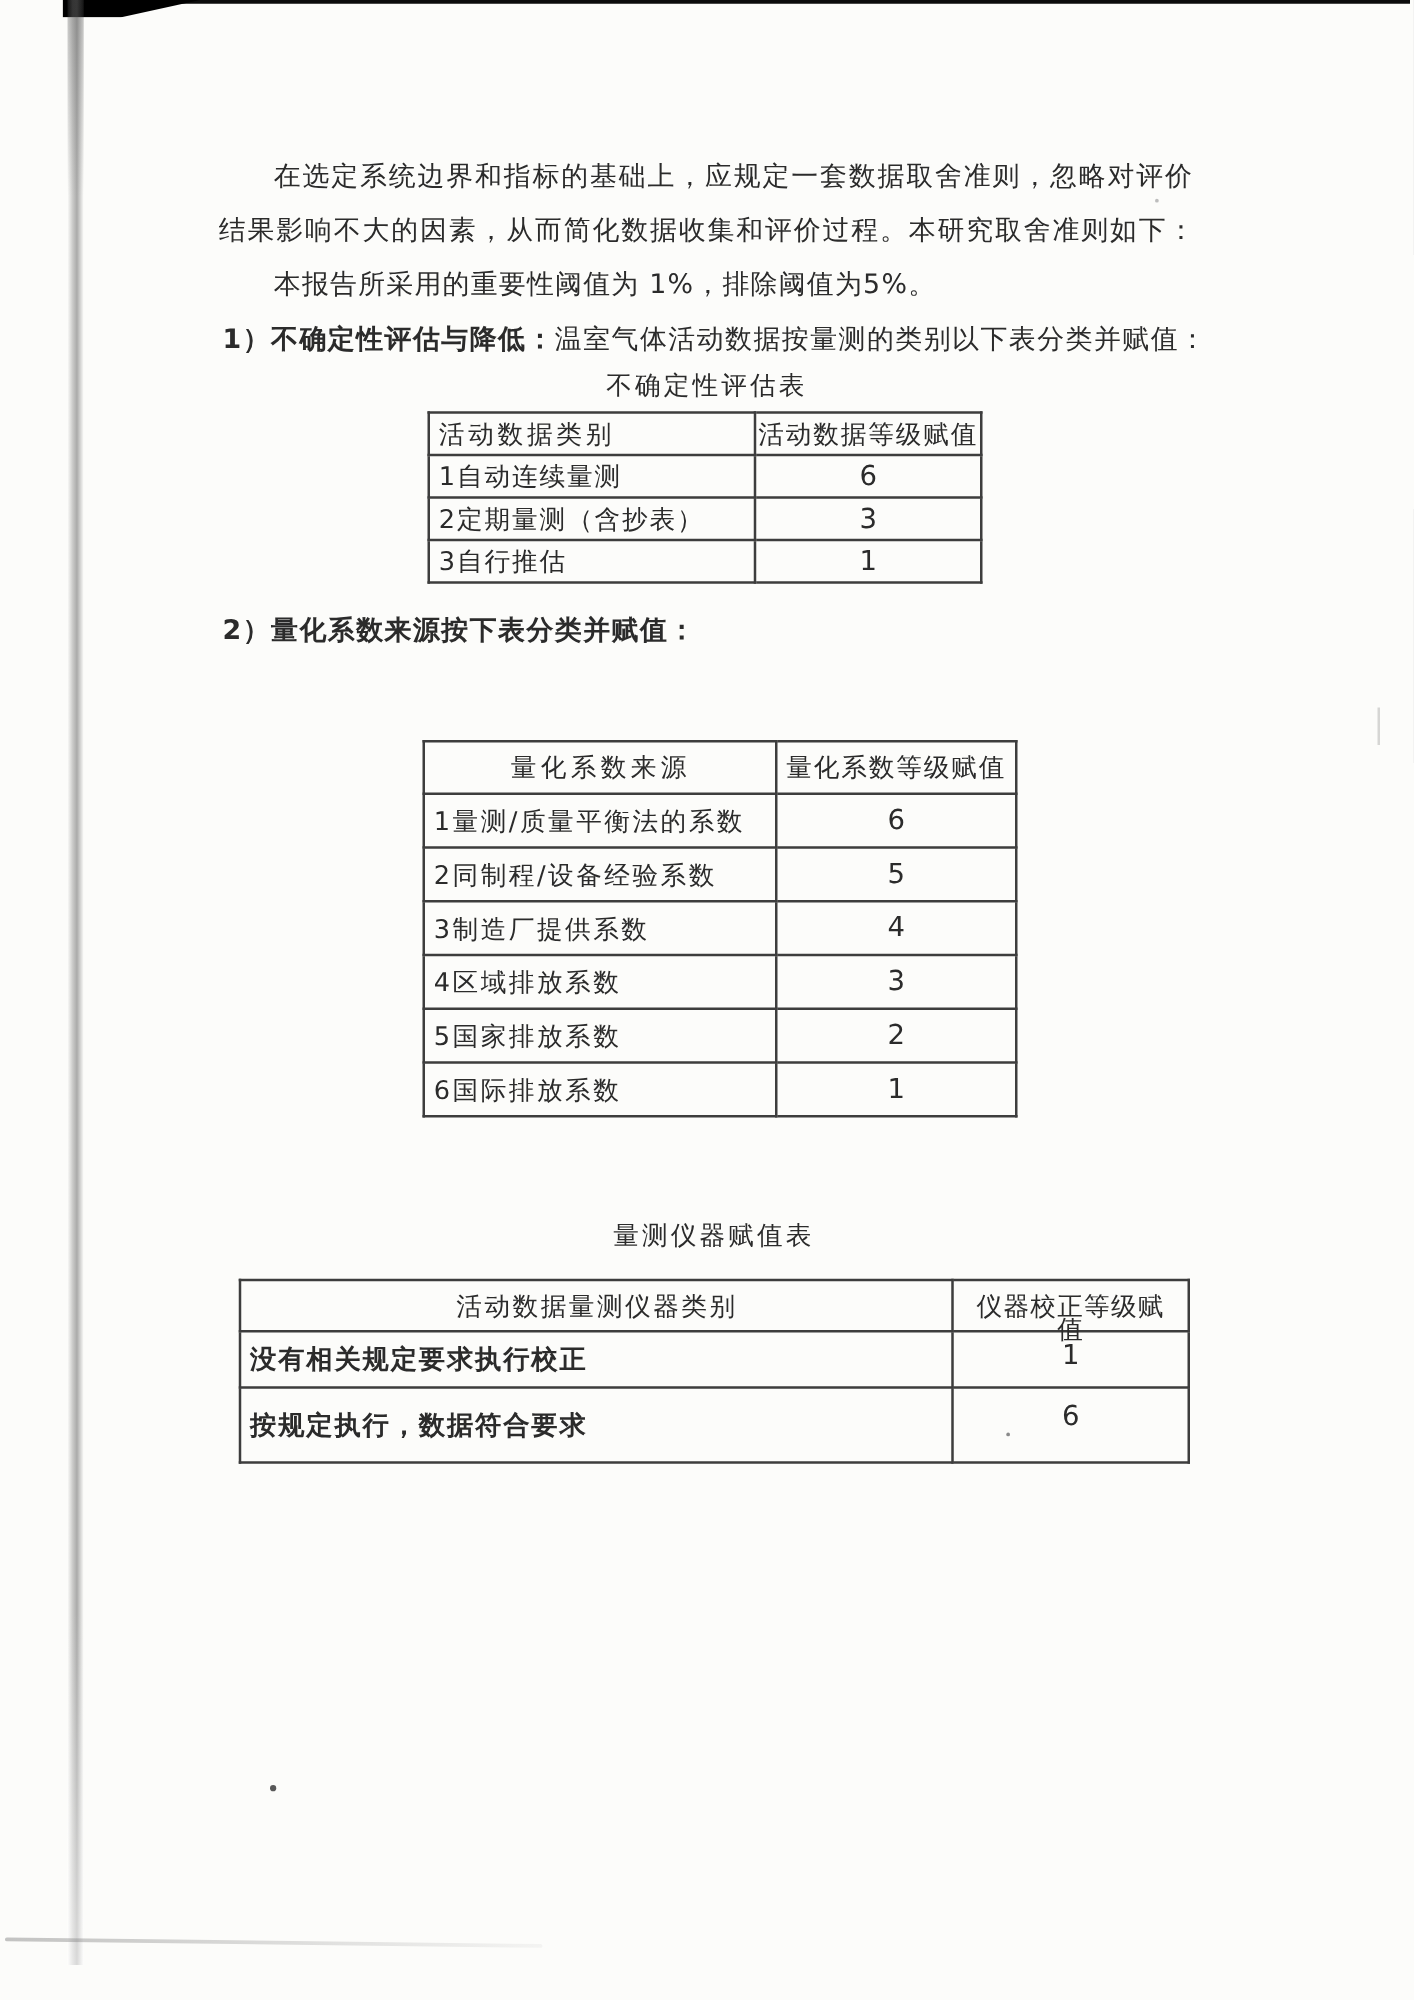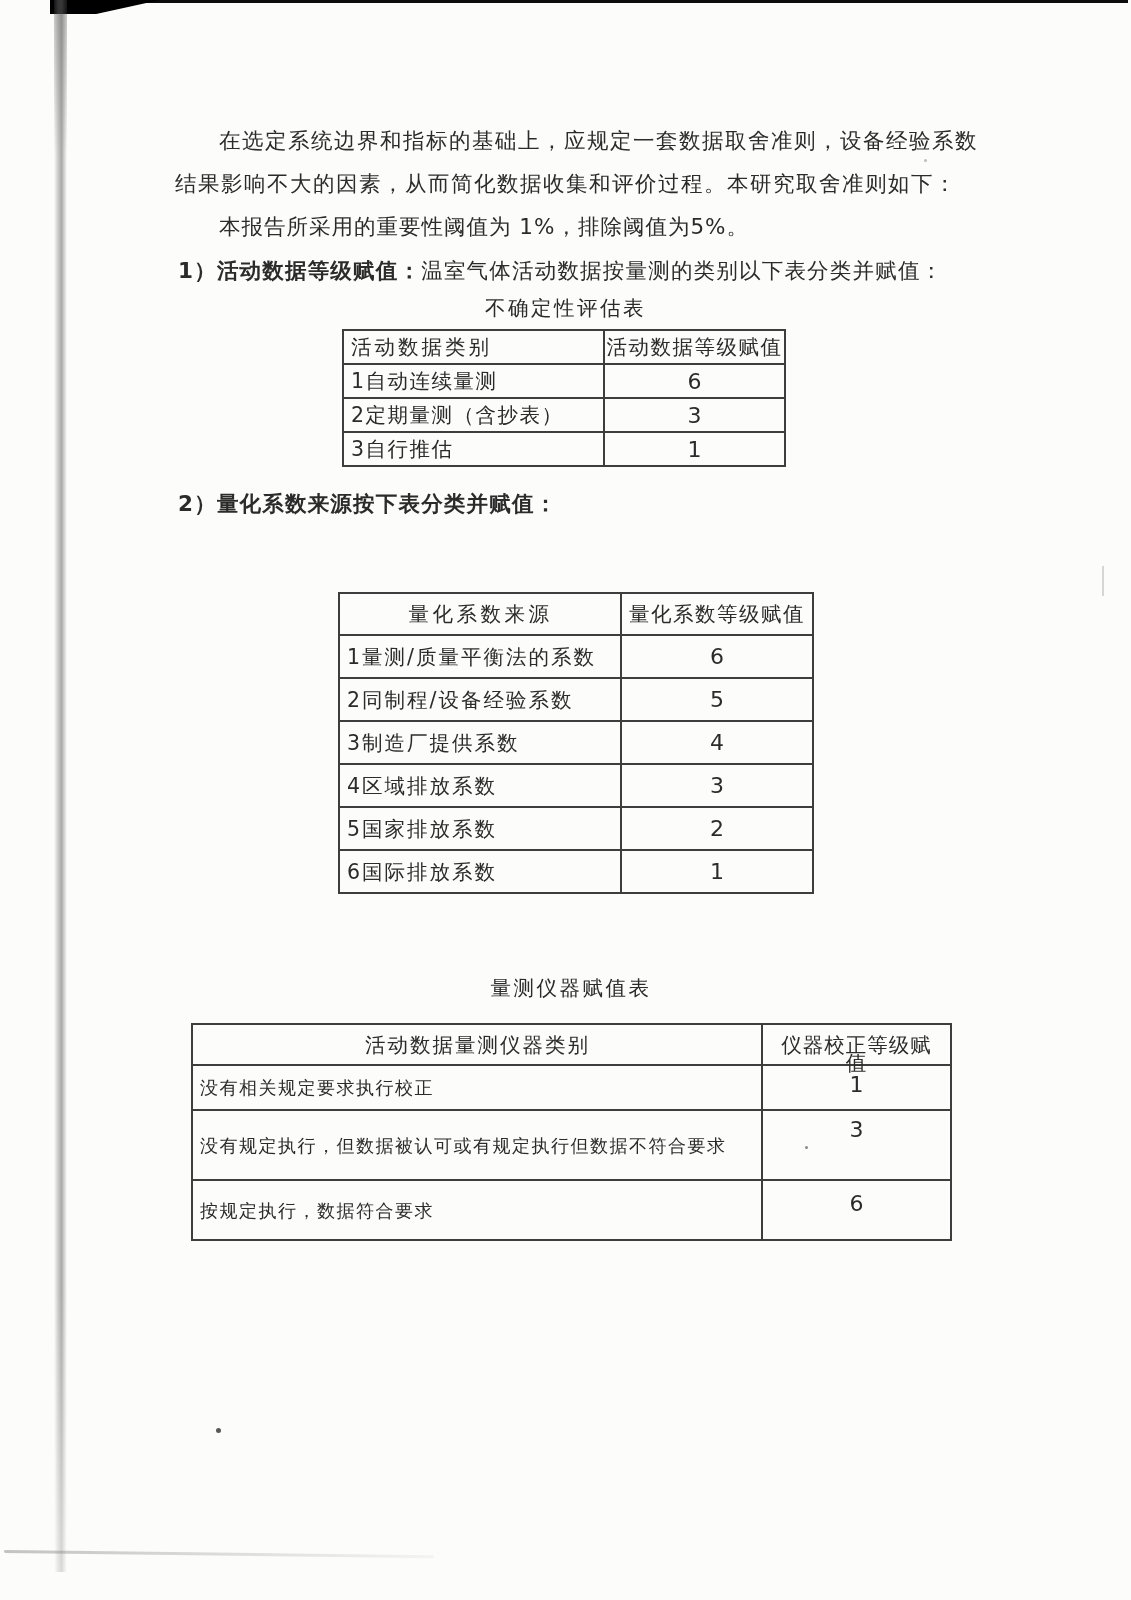--- a/index.html
+++ b/index.html
@@ -69,44 +69,44 @@
   .t3{left:191px;top:1023px;}
   .t3 .cat{width:555px;}
   .t3 .val{width:185px;}
   .t3 tr.hrow{height:41px;}
   .t3 tr.r1{height:45px;}
   .t3 tr.r2{height:70px;}
   .t3 tr.r3{height:60px;}
   .t3 th.cat{text-align:center;letter-spacing:2px;font-size:20.5px;}
   .t3 th.val{position:relative;font-size:20.5px;letter-spacing:1px;vertical-align:top;padding-top:6px;}
   .t3 th.val .wrap2{position:absolute;left:0;right:0;bottom:-13px;text-align:center;z-index:3;}
-  .t3 td.cat{font-size:18px;letter-spacing:1.5px;line-height:33px;padding-top:4px;padding-bottom:4px;}
+  .t3 td.cat{font-size:21px;letter-spacing:1.5px;line-height:33px;padding-top:4px;padding-bottom:4px;font-weight:bold;}
   .t3 td.val{vertical-align:top;padding-top:6px;}
   .t3 tr.r3 td.val{padding-top:10px;}
 </style>
 </head>
 <body>
 
 <div class="page">
 
   <div class="top-edge-line"></div>
   <div class="corner-wedge"></div>
   <div class="spine-shadow"></div>
   <div class="bottom-curve"></div>
   <div class="speck speck-a"></div>
   <div class="speck speck-b"></div>
   <div class="speck speck-c"></div>
   <div class="edge-tick"></div>
 
-  <div class="il il1">在选定系统边界和指标的基础上，应规定一套数据取舍准则，设备经验系数</div>
+  <div class="il il1">在选定系统边界和指标的基础上，应规定一套数据取舍准则，忽略对评价</div>
   <div class="il il2">结果影响不大的因素，从而简化数据收集和评价过程。本研究取舍准则如下：</div>
   <div class="il il3">本报告所采用的重要性阈值为 1%，排除阈值为5%。</div>
 
   <div class="heading hpos1">
-    <span class="lead">1）</span><span class="lead">活动数据等级赋值：</span><span class="rest">温室气体活动数据按量测的类别以下表分类并赋值：</span>
+    <span class="lead">1）</span><span class="lead">不确定性评估与降低：</span><span class="rest">温室气体活动数据按量测的类别以下表分类并赋值：</span>
   </div>
   <div class="caption cap1">不确定性评估表</div>
   <table class="tbl t1">
     <tbody>
         <tr class="hrow">
       <th class="cat">活动数据类别</th>
       <th class="val">活动数据等级赋值</th>
     </tr>
     <tr>
       <td class="cat">1自动连续量测</td>
@@ -166,24 +166,20 @@
       <th class="cat">活动数据量测仪器类别</th>
       <th class="val">
         <span>仪器校正等级赋</span>
         <span class="wrap2">值</span>
       </th>
     </tr>
     <tr class="r1">
       <td class="cat">没有相关规定要求执行校正</td>
       <td class="val">1</td>
     </tr>
-    <tr class="r2">
-      <td class="cat">没有规定执行，但数据被认可或有规定执行但数据不符合要求</td>
-      <td class="val">3</td>
-    </tr>
     <tr class="r3">
       <td class="cat">按规定执行，数据符合要求</td>
       <td class="val">6</td>
     </tr>
   </tbody>
     </table>
 
 </div>
 
 </body></html>

